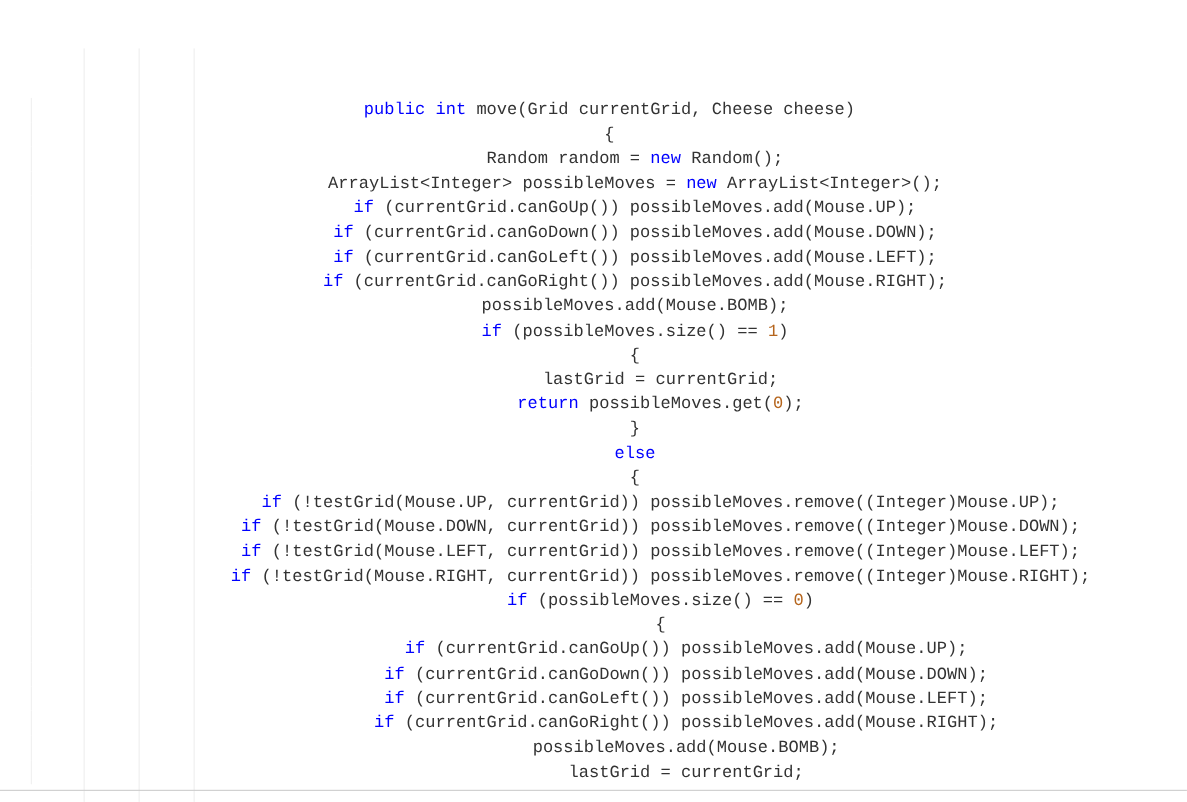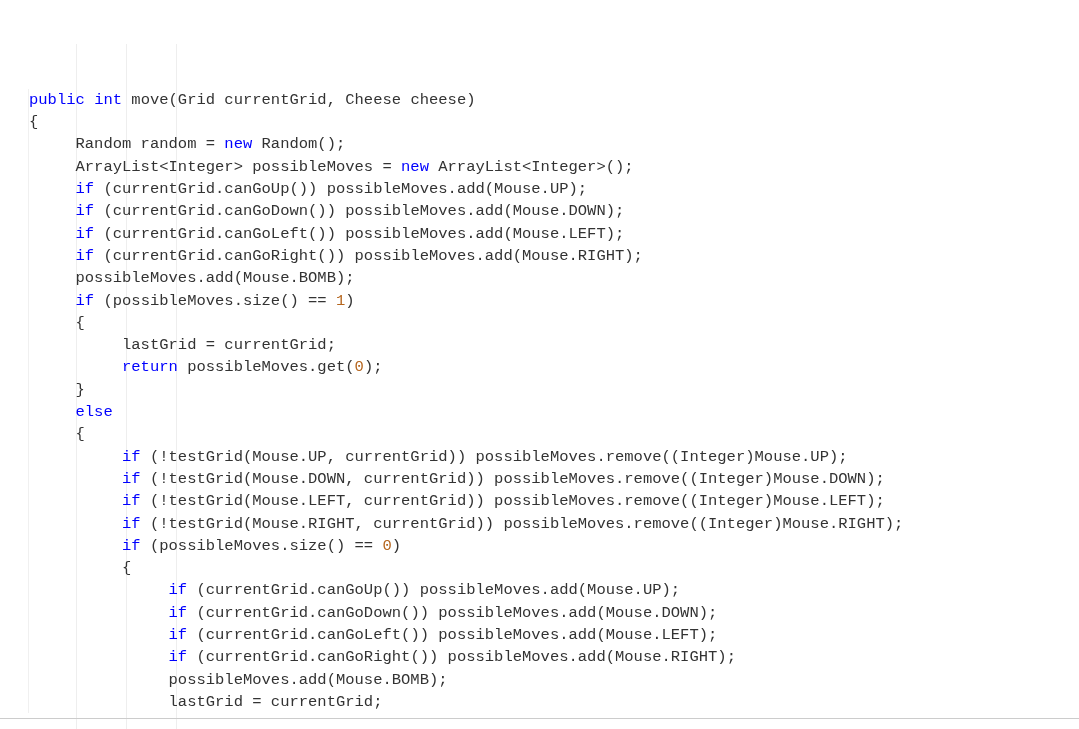--- a/index.html
+++ b/index.html
@@ -20,20 +20,21 @@
     .code-container {
       padding: 22px 0 0 28px;
       white-space: pre;
       color: #333333;
     }
     .line {
       display: block;
       border-left: 1px solid #f0f0f0;
       padding-left: 0;
       position: relative;
+      text-align: center;
     }
     .guides {
       position: absolute;
       left: 0;
       top: 0;
       bottom: 0;
       pointer-events: none;
     }
     .guide {
       position: absolute;

